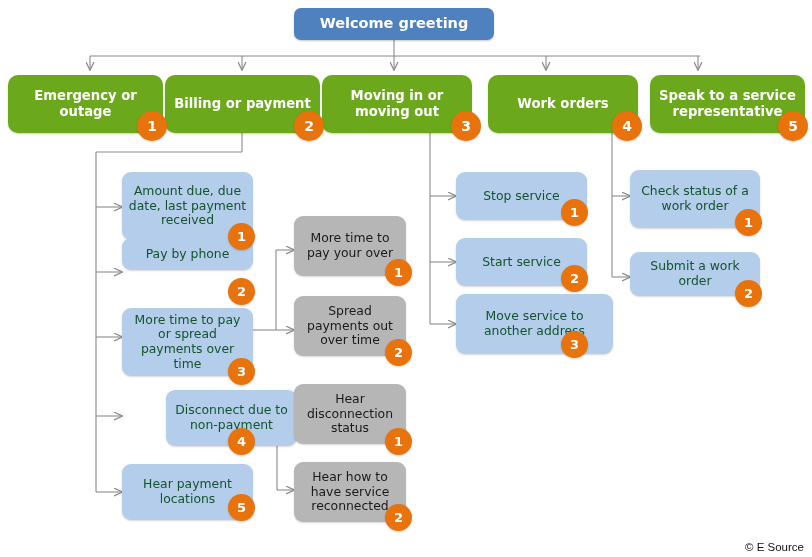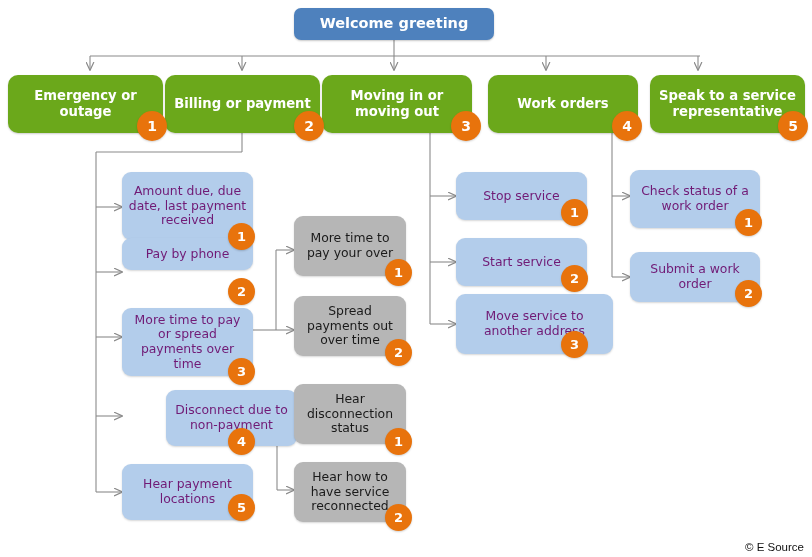--- a/index.html
+++ b/index.html
@@ -54,21 +54,21 @@
   .node.cat {
     background: #6BA81B;
     color: #ffffff;
     font-weight: bold;
     font-size: 13.2px;
     border-radius: 10px;
     box-shadow: 0 1px 2px rgba(0,0,0,0.20);
   }
   .node.leafblue {
     background: #B3CDEB;
-    color: #701a75;
+    color: #14532d;
     font-size: 12.4px;
     border-radius: 9px;
     box-shadow: 0 1px 2px rgba(0,0,0,0.16);
   }
   .node.leafgray {
     background: #B6B6B6;
     color: #1a1a1a;
     font-size: 12.4px;
     border-radius: 9px;
     box-shadow: 0 1px 2px rgba(0,0,0,0.16);
@@ -242,20 +242,20 @@
   <div class="node leafblue" style="left:456px; top:294px; width:157px; height:60px;">
     <span class="label">Move service to another address</span>
   </div>
   <div class="badge small" style="left:561px; top:331px;">3</div>
 
   <div class="node leafblue" style="left:630px; top:170px; width:130px; height:58px;">
     <span class="label">Check status of a work order</span>
   </div>
   <div class="badge small" style="left:735px; top:209px;">1</div>
 
-  <div class="node leafblue" style="left:630px; top:252px; width:130px; height:50px;">
+  <div class="node leafblue" style="left:630px; top:252px; width:130px; height:44px;">
     <span class="label">Submit a work order</span>
   </div>
   <div class="badge small" style="left:735px; top:280px;">2</div>
 
   <div id="footer">© E Source</div>
 
 </div>
 
 </body></html>

